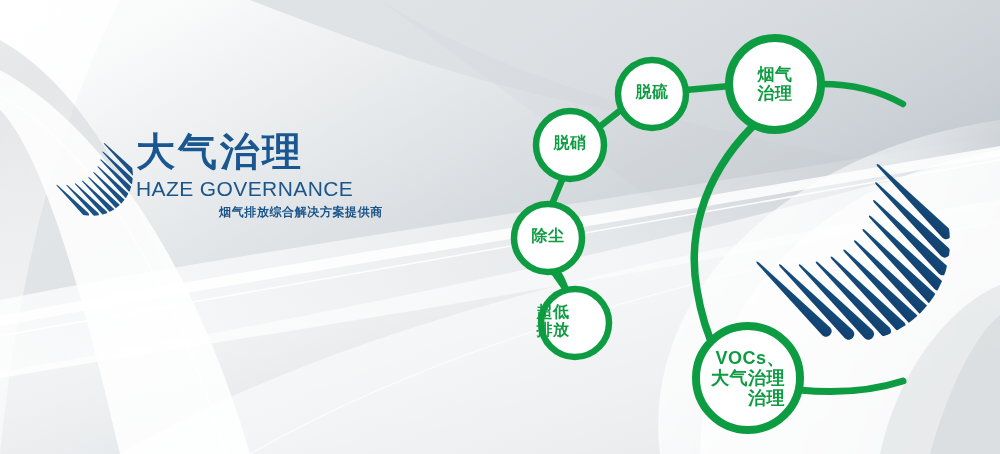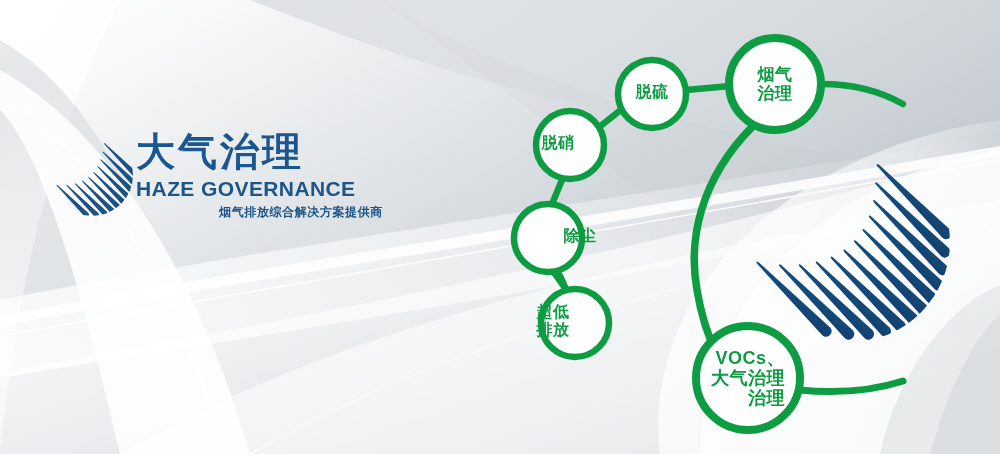--- a/index.html
+++ b/index.html
@@ -14,21 +14,21 @@
   
   #brand{
     position:absolute;left:136px;top:132px;width:330px;
     color:#1a5791;line-height:1;
   }
   #brand .cn-title{
     font-size:39px;font-weight:bold;letter-spacing:3px;
     color:#1a5790;margin:0 0 7px 0;white-space:nowrap;
   }
   #brand .en-title{
-    font-size:21px;font-weight:bold;letter-spacing:0.4px;
+    font-size:21px;font-weight:normal;letter-spacing:0.4px;
     color:#1b5589;margin:0 0 7px 0;white-space:nowrap;
   }
   #brand .cn-sub{
     font-size:12px;font-weight:bold;letter-spacing:0.6px;
     color:#1b5589;margin:0;white-space:nowrap;text-align:center;
   }
 
   
   .node-label{
     position:absolute;
@@ -254,22 +254,22 @@
 
   <div id="brand">
     <div class="cn-title">大气治理</div>
     <div class="en-title">HAZE GOVERNANCE</div>
     <div class="cn-sub">烟气排放综合解决方案提供商</div>
   </div>
 
   <div id="node-labels">
       <div class="node-label nl-sm" style="left: 553px; top: 323px;">超低
 排放</div>
-      <div class="node-label nl-sm" style="left: 548px; top: 238px; margin-left: 32px;">除尘</div>
-      <div class="node-label nl-sm" style="left: 558px; top: 145px;">脱硝</div>
+      <div class="node-label nl-sm" style="left: 548px; top: 238px;">除尘</div>
+      <div class="node-label nl-sm" style="left: 570px; top: 145px;">脱硝</div>
       <div class="node-label nl-sm" style="left: 652px; top: 94px;">脱硫</div>
       <div class="node-label nl-md" style="left: 775px; top: 84px;">烟气
 治理</div>
       <div class="node-label nl-lg" style="left: 748px; top: 378px;">VOCs、
 大气治理
 治理</div>
     </div>
 
 </div>
 

